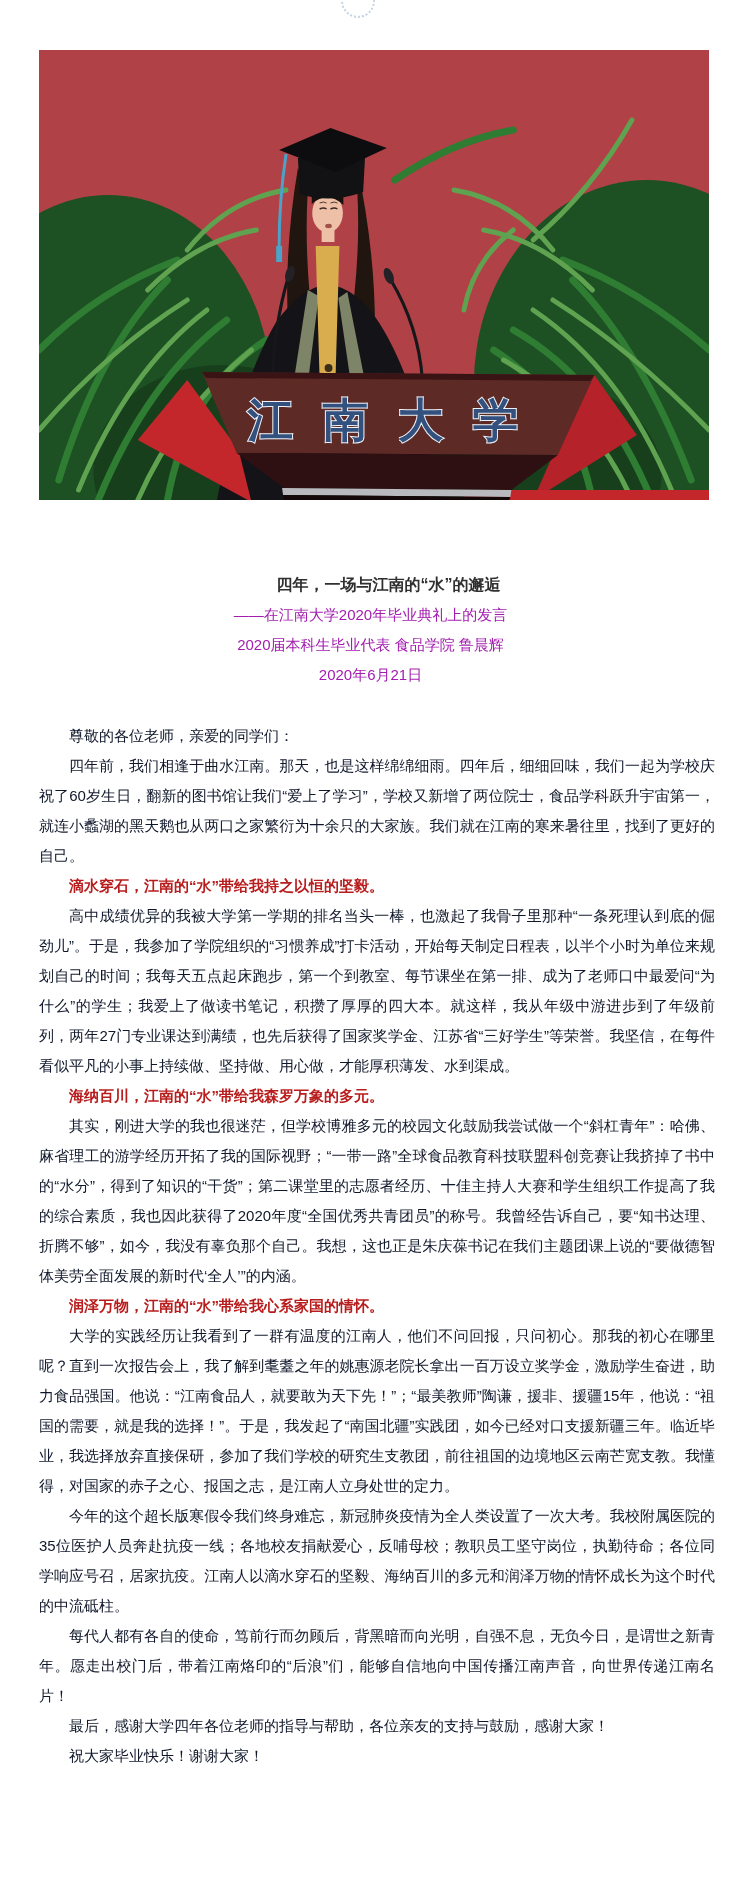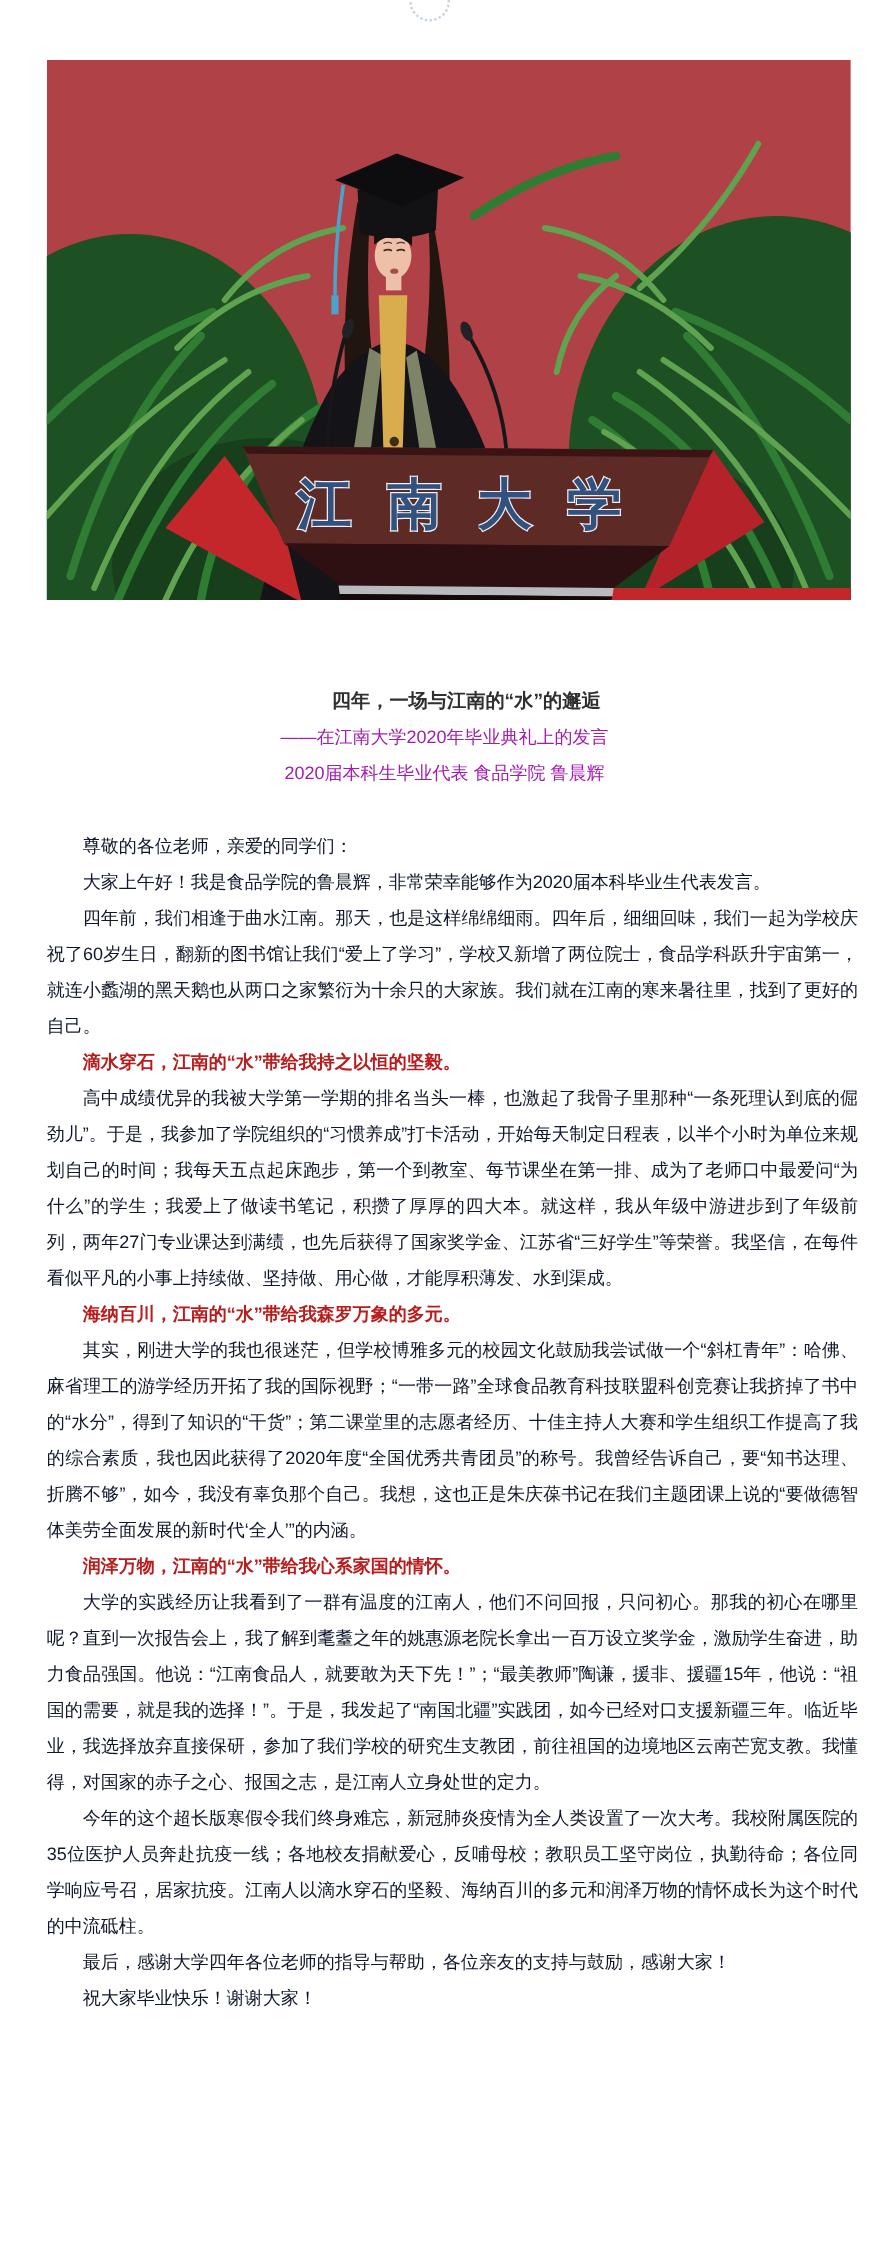--- a/index.html
+++ b/index.html
@@ -141,30 +141,31 @@
         <path d="M247,445 L477,447 L476,450 L248,450 Z" fill="#140808"></path>
         <text x="363" y="386" text-anchor="middle" font-size="46" font-weight="bold" font-family="&quot;DejaVu Serif&quot;, serif" letter-spacing="30" stroke-width="2" style="paint-order:stroke" stroke="#eef2f7" fill="#33517e">江南大学</text>
       </g>
     </svg>
   </div>
 
   <div class="title-block">
     <p class="main-title">四年，一场与江南的“水”的邂逅</p>
     <p>——在江南大学2020年毕业典礼上的发言</p>
     <p>2020届本科生毕业代表 食品学院 鲁晨辉</p>
+    <p>2020年6月21日</p>
   </div>
 
   <div class="article">
     <p>尊敬的各位老师，亲爱的同学们：</p>
-    <p>大家上午好！我是食品学院的鲁晨辉，非常荣幸能够作为2020届本科毕业生代表发言。</p>
     <p>四年前，我们相逢于曲水江南。那天，也是这样绵绵细雨。四年后，细细回味，我们一起为学校庆祝了60岁生日，翻新的图书馆让我们“爱上了学习”，学校又新增了两位院士，食品学科跃升宇宙第一，就连小蠡湖的黑天鹅也从两口之家繁衍为十余只的大家族。我们就在江南的寒来暑往里，找到了更好的自己。</p>
     <p class="heading">滴水穿石，江南的“水”带给我持之以恒的坚毅。</p>
     <p>高中成绩优异的我被大学第一学期的排名当头一棒，也激起了我骨子里那种“一条死理认到底的倔劲儿”。于是，我参加了学院组织的“习惯养成”打卡活动，开始每天制定日程表，以半个小时为单位来规划自己的时间；我每天五点起床跑步，第一个到教室、每节课坐在第一排、成为了老师口中最爱问“为什么”的学生；我爱上了做读书笔记，积攒了厚厚的四大本。就这样，我从年级中游进步到了年级前列，两年27门专业课达到满绩，也先后获得了国家奖学金、江苏省“三好学生”等荣誉。我坚信，在每件看似平凡的小事上持续做、坚持做、用心做，才能厚积薄发、水到渠成。</p>
     <p class="heading">海纳百川，江南的“水”带给我森罗万象的多元。</p>
     <p>其实，刚进大学的我也很迷茫，但学校博雅多元的校园文化鼓励我尝试做一个“斜杠青年”：哈佛、麻省理工的游学经历开拓了我的国际视野；“一带一路”全球食品教育科技联盟科创竞赛让我挤掉了书中的“水分”，得到了知识的“干货”；第二课堂里的志愿者经历、十佳主持人大赛和学生组织工作提高了我的综合素质，我也因此获得了2020年度“全国优秀共青团员”的称号。我曾经告诉自己，要“知书达理、折腾不够”，如今，我没有辜负那个自己。我想，这也正是朱庆葆书记在我们主题团课上说的“要做德智体美劳全面发展的新时代‘全人’”的内涵。</p>
     <p class="heading">润泽万物，江南的“水”带给我心系家国的情怀。</p>
     <p>大学的实践经历让我看到了一群有温度的江南人，他们不问回报，只问初心。那我的初心在哪里呢？直到一次报告会上，我了解到耄耋之年的姚惠源老院长拿出一百万设立奖学金，激励学生奋进，助力食品强国。他说：“江南食品人，就要敢为天下先！”；“最美教师”陶谦，援非、援疆15年，他说：“祖国的需要，就是我的选择！”。于是，我发起了“南国北疆”实践团，如今已经对口支援新疆三年。临近毕业，我选择放弃直接保研，参加了我们学校的研究生支教团，前往祖国的边境地区云南芒宽支教。我懂得，对国家的赤子之心、报国之志，是江南人立身处世的定力。</p>
     <p>今年的这个超长版寒假令我们终身难忘，新冠肺炎疫情为全人类设置了一次大考。我校附属医院的35位医护人员奔赴抗疫一线；各地校友捐献爱心，反哺母校；教职员工坚守岗位，执勤待命；各位同学响应号召，居家抗疫。江南人以滴水穿石的坚毅、海纳百川的多元和润泽万物的情怀成长为这个时代的中流砥柱。</p>
+    <p>每代人都有各自的使命，笃前行而勿顾后，背黑暗而向光明，自强不息，无负今日，是谓世之新青年。愿走出校门后，带着江南烙印的“后浪”们，能够自信地向中国传播江南声音，向世界传递江南名片！</p>
     <p>最后，感谢大学四年各位老师的指导与帮助，各位亲友的支持与鼓励，感谢大家！</p>
     <p>祝大家毕业快乐！谢谢大家！</p>
   </div>
 
 </div>
 
 </body></html>

